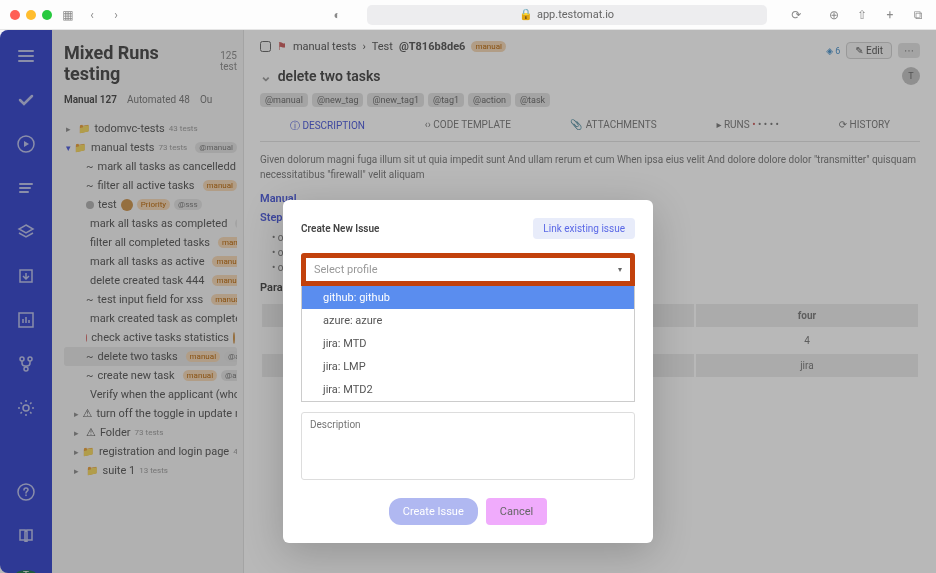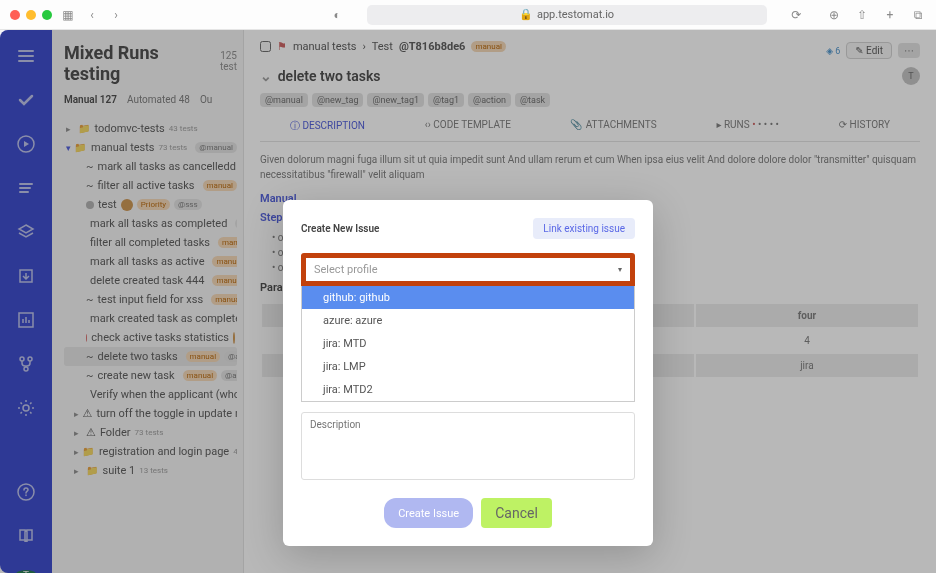--- a/index.html
+++ b/index.html
@@ -66,21 +66,21 @@
 .modal-title { font-size: 10px; font-weight: 600; color: #444; }
 .link-existing { background: #e8ecfa; color: #5a68e6; font-size: 10px; padding: 5px 10px; border-radius: 4px; border: none; cursor: pointer; }
 .select-box { border: 5px solid #c2410c; border-radius: 3px 3px 0 0; padding: 5px 8px; font-size: 11px; color: #999; display: flex; justify-content: space-between; align-items: center; cursor: pointer; }
 .select-arrow { font-size: 8px; color: #666; }
 .dropdown { border: 1px solid #ccc; border-top: none; font-size: 11px; }
 .dropdown-item { padding: 5px 21px; cursor: pointer; color: #555; }
 .dropdown-item.highlighted { background: #5a8def; color: #fff; }
 .modal-textarea { width: 100%; height: 68px; border: 1px solid #ddd; border-radius: 3px; margin-top: 10px; padding: 6px 8px; font-size: 10px; color: #999; resize: none; font-family: inherit; }
 .modal-actions { display: flex; justify-content: center; gap: 8px; margin-top: 14px; }
 .btn-primary { background: #b0b8f1; color: #fff; border: none; padding: 7px 14px; border-radius: 12px; font-size: 11px; cursor: pointer; }
-.btn-secondary { background: #bef264; color: #666; border: none; padding: 7px 14px; border-radius: 4px; font-size: 14px; cursor: pointer; }
+.btn-secondary { background: #f0abfc; color: #666; border: none; padding: 7px 14px; border-radius: 4px; font-size: 11px; cursor: pointer; }
 .edit-btn { font-size: 10px; border: 1px solid #ddd; border-radius: 4px; padding: 2px 8px; color: #666; background: #fff; }
 .more-btn { font-size: 10px; background: #eee; border-radius: 4px; padding: 2px 6px; color: #888; }
 .count-chip { font-size: 9px; color: #5aa0d8; display: flex; align-items: center; gap: 2px; }
 .avatar-top { width: 18px; height: 18px; border-radius: 50%; background: #cfcfcf; color: #777; font-size: 9px; display: flex; align-items: center; justify-content: center; }
 </style>
 </head>
 <body>
 
 <div class="browser-chrome">
   <div class="traffic-lights">

